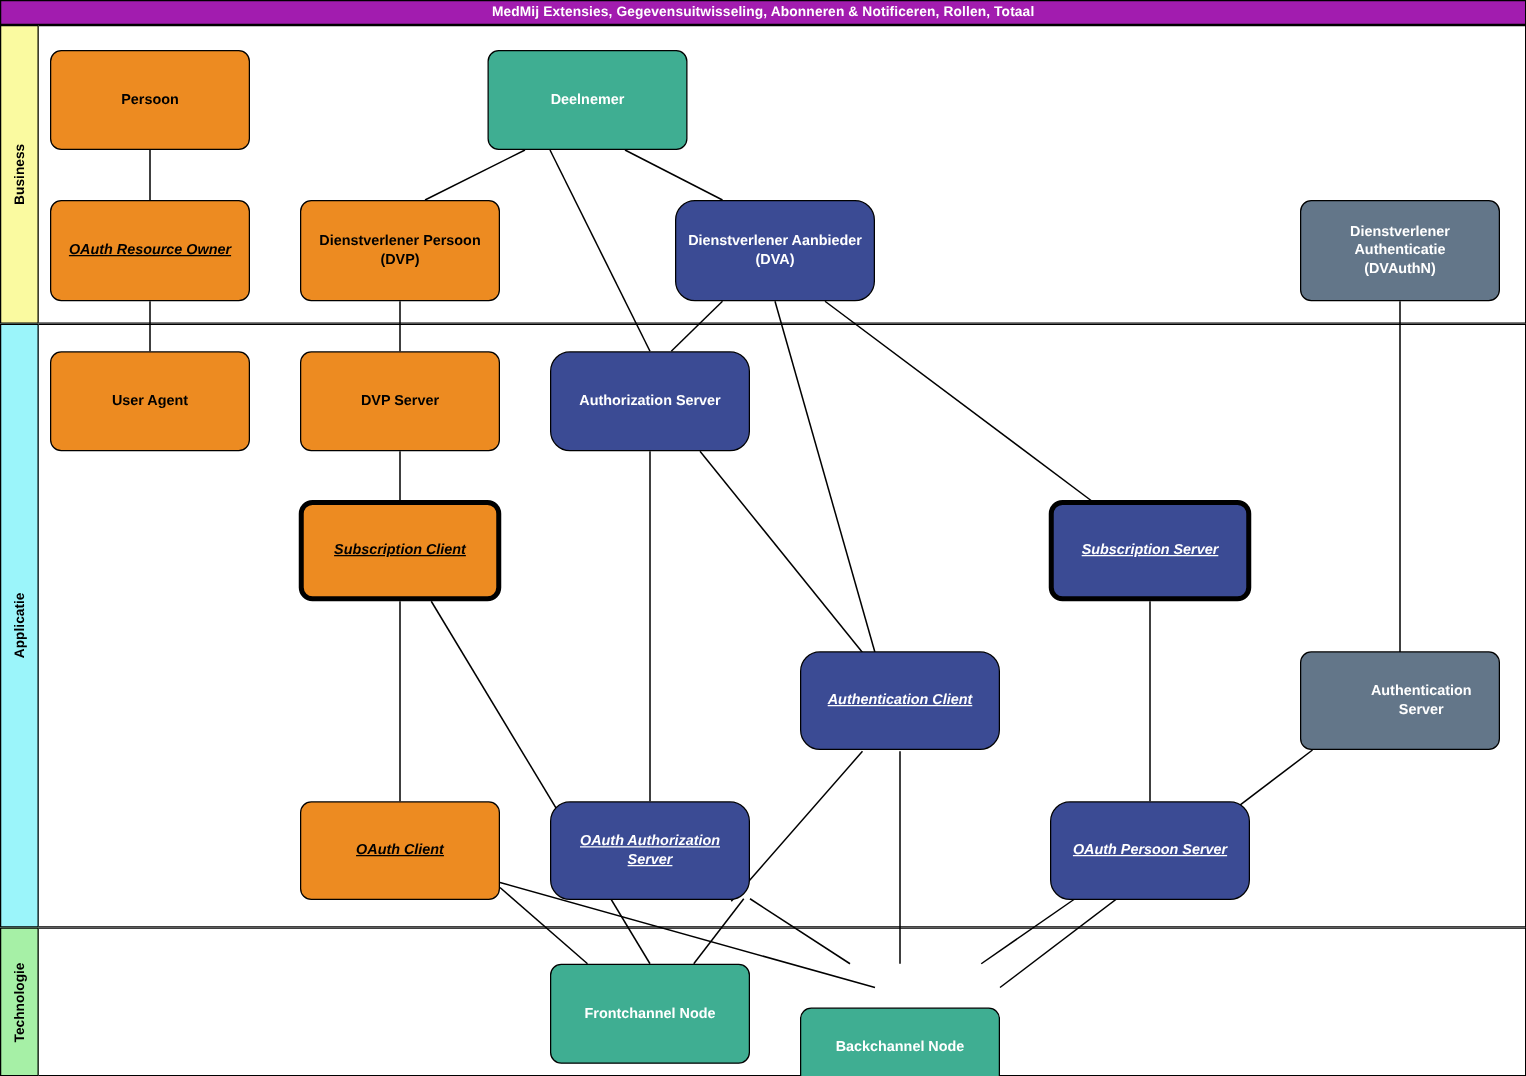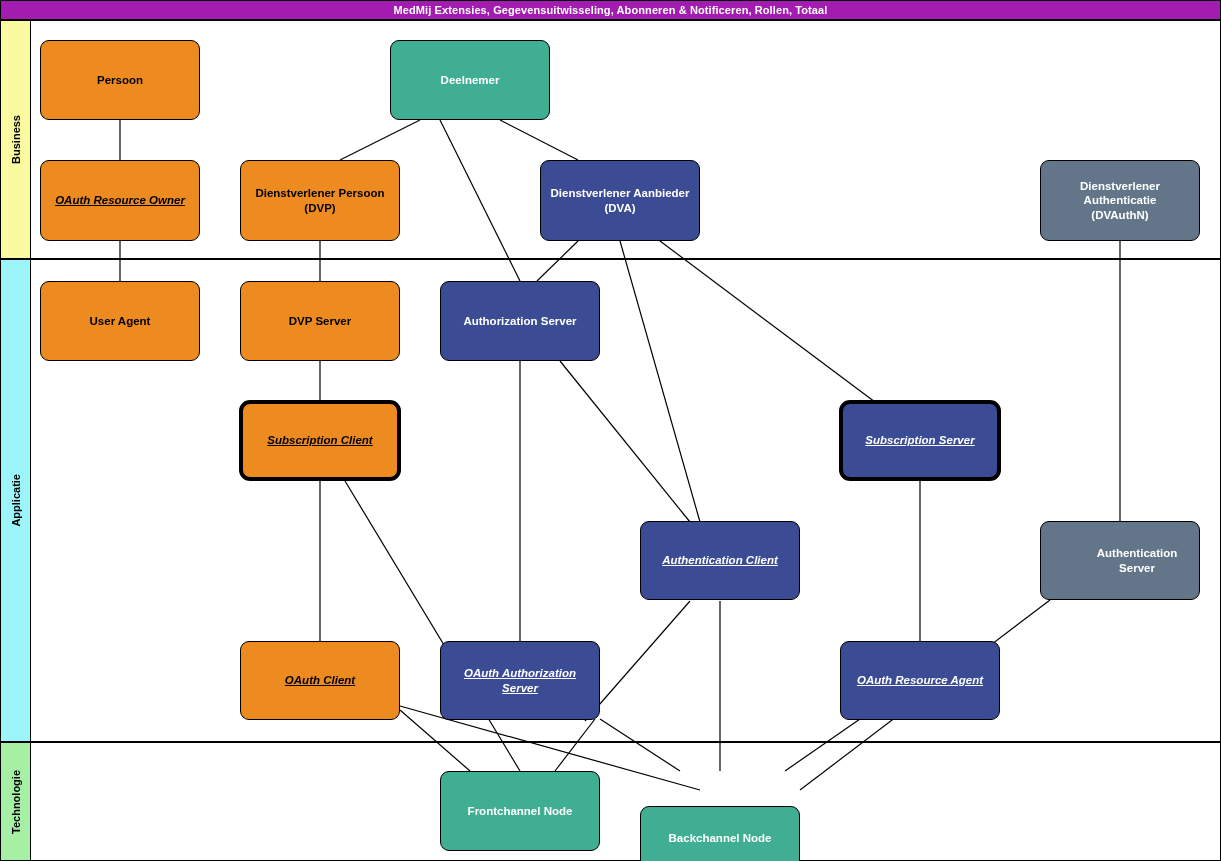--- a/index.html
+++ b/index.html
@@ -37,21 +37,21 @@
   
   .node{
     position:absolute;box-sizing:border-box;
     border:1.5px solid #000;border-radius:9px;
     display:flex;align-items:center;justify-content:center;text-align:center;
     font-size:11.5px;font-weight:bold;line-height:1.25;padding:4px 7px;
   }
   .node .lbl{display:block;}
   .orange{background:#ED8B21;color:#000;}
   .green{background:#3FAE92;color:#ffffff;}
-  .blue{background:#3B4B94;color:#ffffff;}
+  .blue{background:#3B4B94;color:#ffffff;border-radius:16px;}
   .gray{background:#637689;color:#ffffff;}
   .thick{border-width:4px;border-radius:11px;}
   .roleish .lbl{font-style:italic;text-decoration:underline;}
 </style>
 </head>
 <body>
 
 <div id="canvas">
 
   <div class="titlebar">
@@ -187,21 +187,21 @@
 
   <div class="node orange roleish" style="left:240px;top:641px;width:160px;height:79px;">
     <span class="lbl">OAuth Client</span>
   </div>
 
   <div class="node blue roleish" style="left:440px;top:641px;width:160px;height:79px;">
     <span class="lbl">OAuth Authorization Server</span>
   </div>
 
   <div class="node blue roleish" style="left:840px;top:641px;width:160px;height:79px;">
-    <span class="lbl">OAuth Resource Agent</span>
+    <span class="lbl">OAuth Persoon Server</span>
   </div>
 
   <div class="node green" style="left:440px;top:771px;width:160px;height:80px;">
     <span class="lbl">Frontchannel Node</span>
   </div>
 
   <div class="node green" style="left:640px;top:806px;width:160px;height:64px;">
     <span class="lbl">Backchannel Node</span>
   </div>
 

